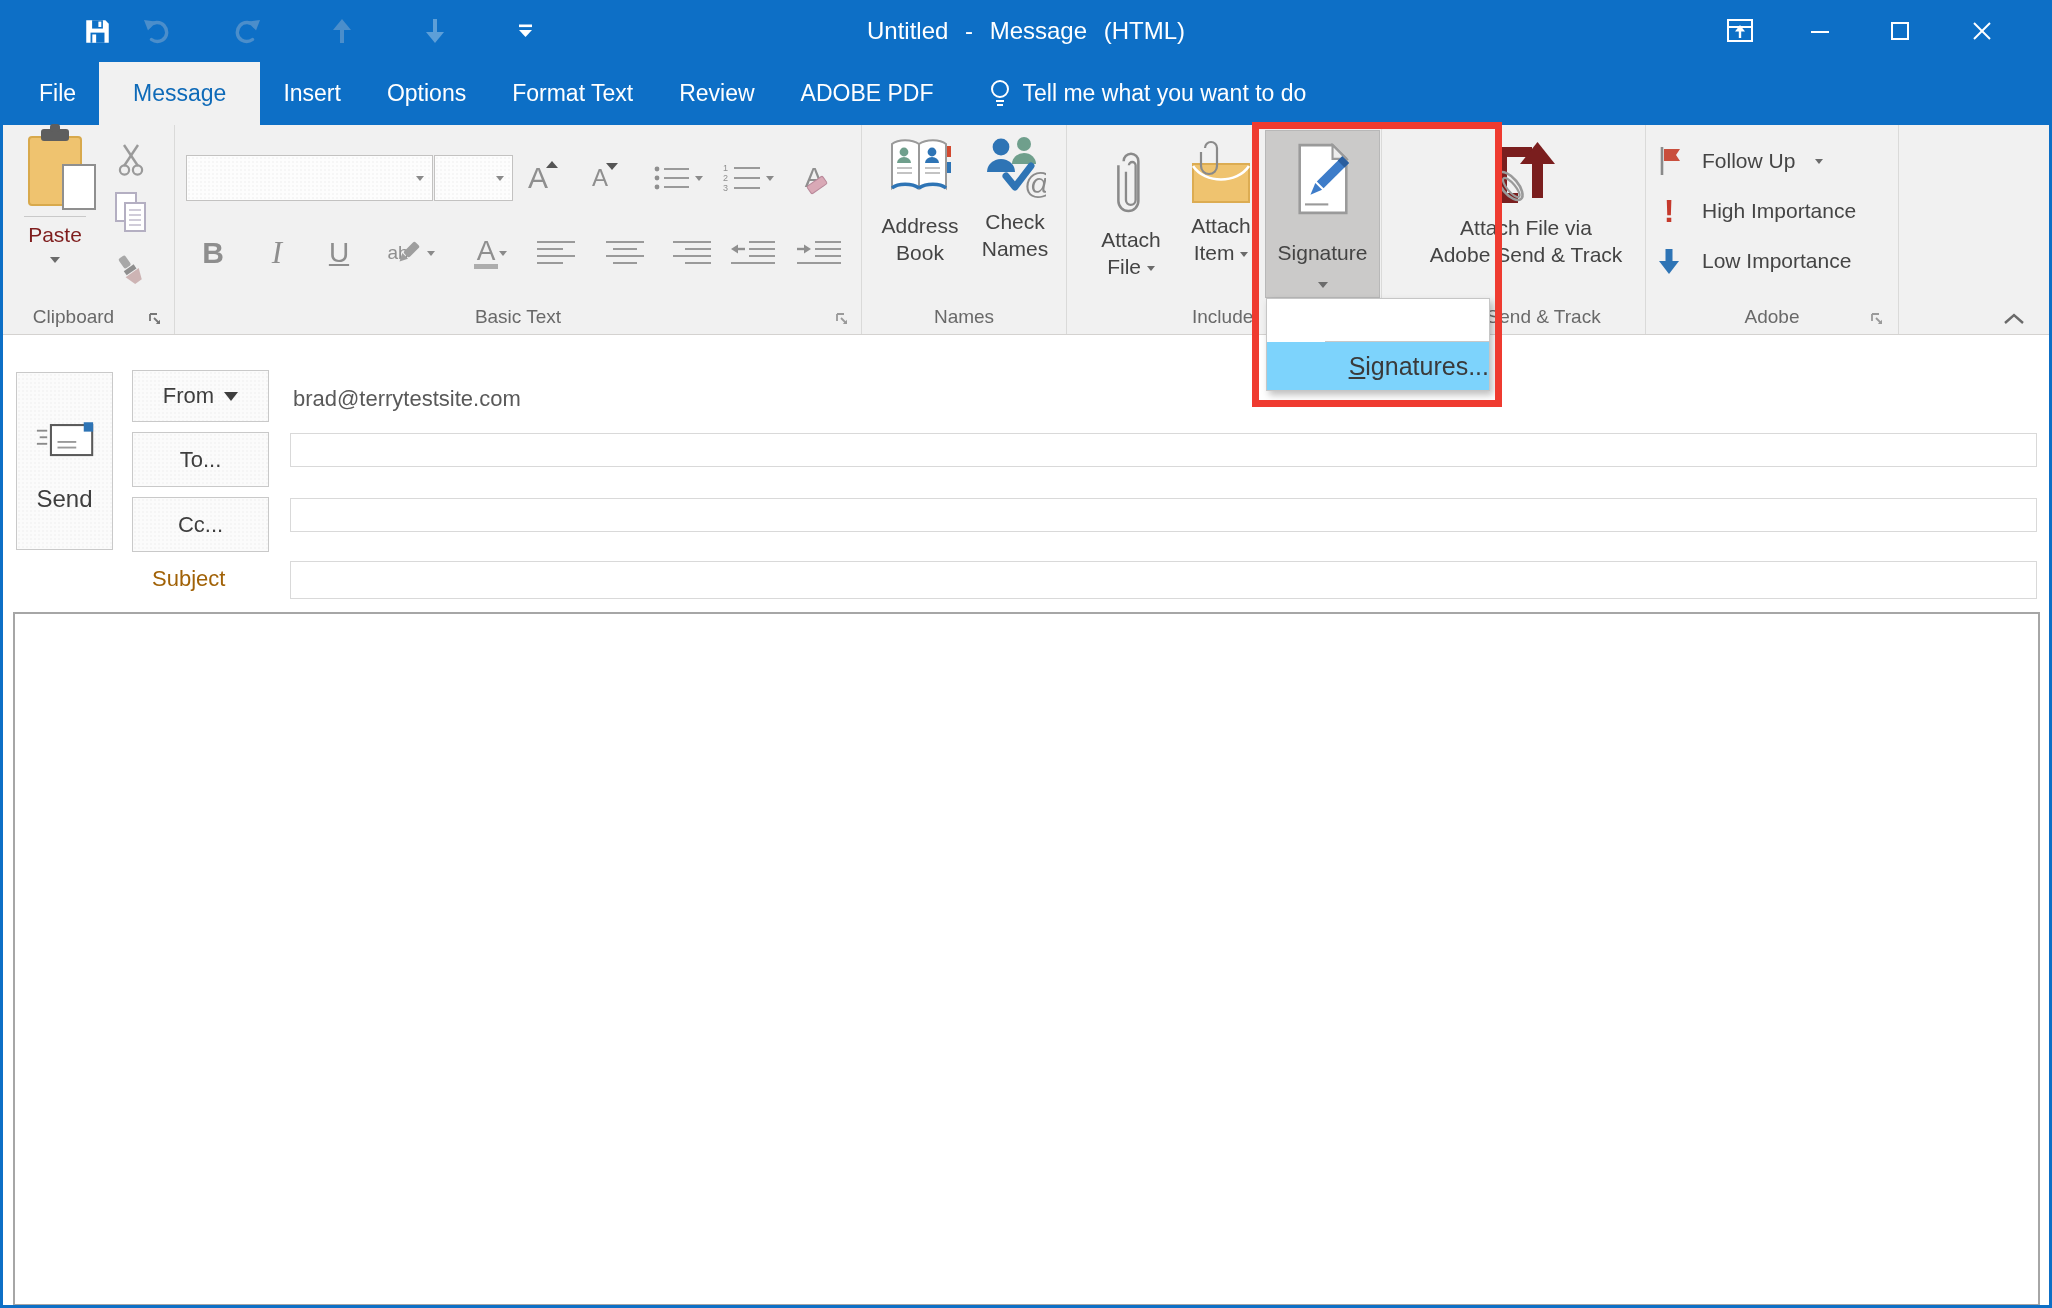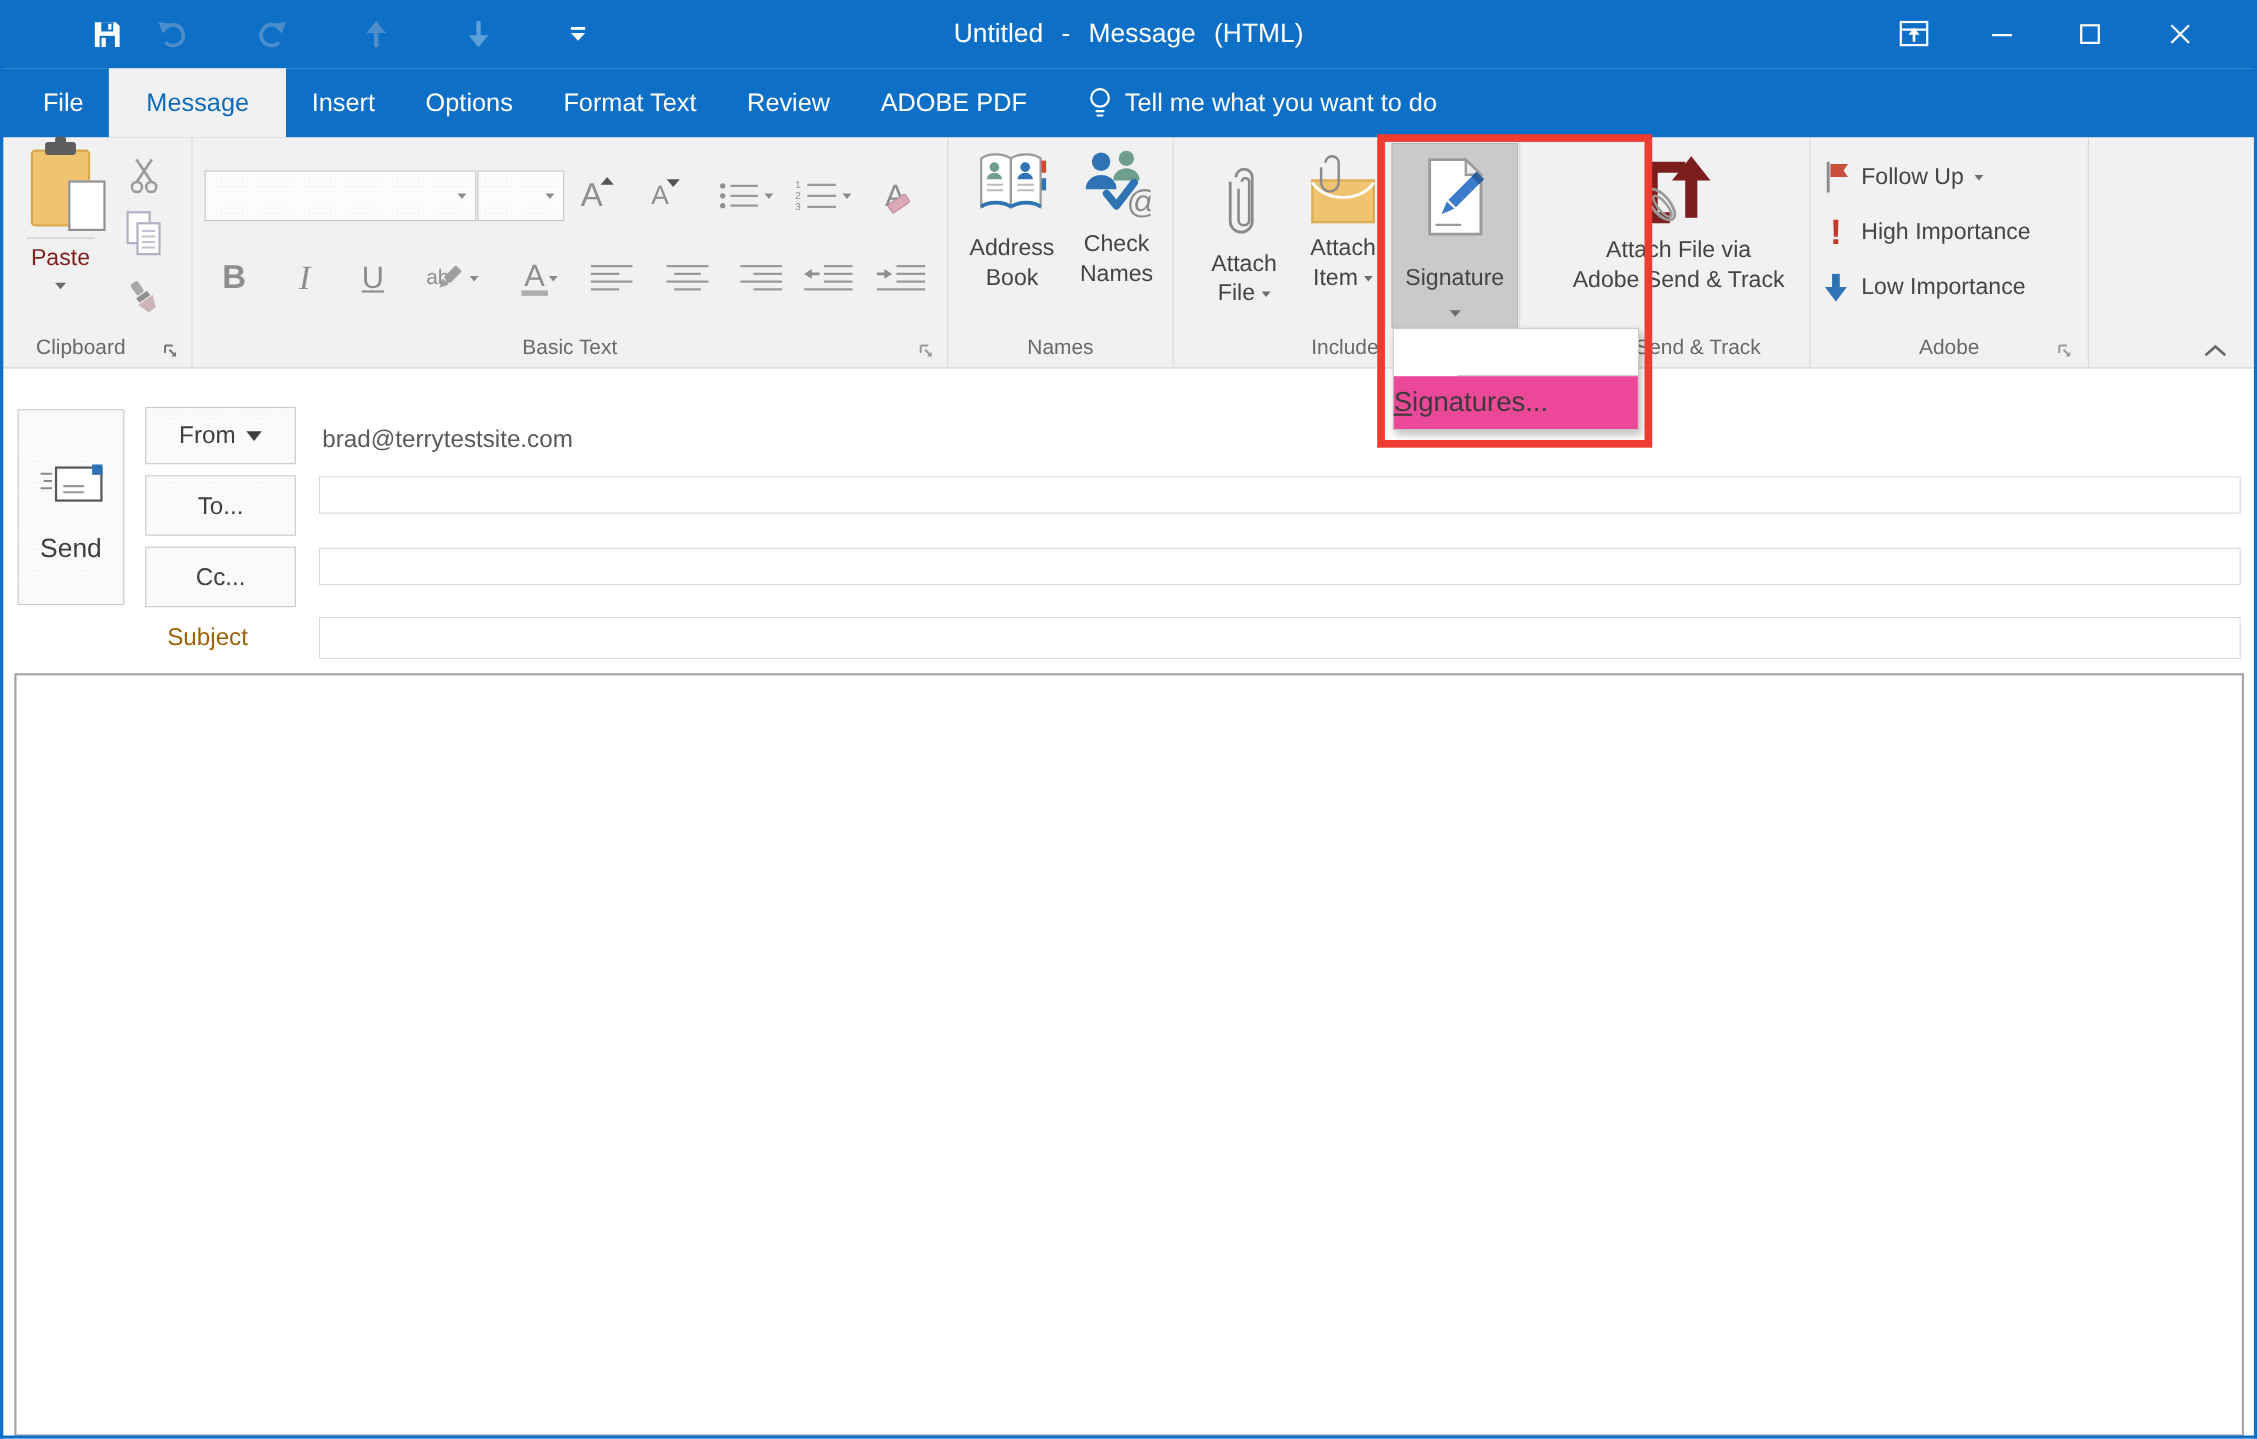--- a/index.html
+++ b/index.html
@@ -51,42 +51,42 @@
   .glyph-u { font-size:28px; text-decoration:underline; color:#8E8E8E; }
   .glyph-a { font-size:28px; color:#8F8F8F; }
   .growA { position:relative; font-size:30px; color:#8F8F8F; }
   .shrinkA { position:relative; font-size:24px; color:#8F8F8F; }
   .fc-bar { position:absolute; left:50%; transform:translateX(-50%); bottom:2px; width:24px; height:5px; background:#ADADAD; }
   .eraser { position:absolute; right:-4px; bottom:4px; width:20px; height:10px; background:#D9A9B6; border:1px solid #B9899A; transform:rotate(-35deg); border-radius:2px; }
 
   
   .sig-btn { background:#CBCAC9; border:1px solid #B8B8B8; }
   
-  .tagrow { position:absolute; left:10px; height:44px; display:flex; align-items:center; gap:10px; color:#454545; font-size:21px; white-space:nowrap; }
+  .tagrow { position:absolute; left:10px; height:44px; display:flex; align-items:center; gap:20px; color:#454545; font-size:21px; white-space:nowrap; }
   .excl { color:#C5392C; font-size:32px; font-weight:bold; width:26px; text-align:center; }
 
   .collapse-btn { position:absolute; right:26px; bottom:8px; }
 
   
   .hdr-btn { position:absolute; background:#FBFBFB; border:1px solid #C9C9C9; color:#3E3E3E; font-size:22px; display:flex; align-items:center; justify-content:center; gap:10px;
              background-image:radial-gradient(#00000006 1px, transparent 1px); background-size:4px 4px; }
   .hdr-input { position:absolute; background:#fff; border:1px solid #D9D9D9; }
   .send-btn { left:16px; top:372px; width:97px; height:178px; flex-direction:column; justify-content:flex-start; padding-top:48px; gap:24px; font-size:24px; }
   .from-caret { width:0; height:0; border-left:7px solid transparent; border-right:7px solid transparent; border-top:9px solid #3E3E3E; }
   .from-value { position:absolute; left:293px; top:386px; font-size:22px; color:#595959; }
   .subject-label { position:absolute; left:152px; top:566px; font-size:22px; color:#a16207; }
 
   
   .mailbody { position:absolute; left:13px; top:612px; width:2027px; height:694px; background:#fff; border:2px solid #A6A6A6; }
 
   
   .sig-menu { position:absolute; left:1266px; top:298px; width:224px; background:#fff; border:1px solid #C6C6C6; box-shadow:3px 4px 7px rgba(0,0,0,.25); z-index:30; }
   .sig-empty { height:42px; }
   .sig-sep { margin-left:58px; border-top:1px solid #C8C8C8; }
-  .sig-item { height:48px; line-height:48px; background:#ec4899; color:#3A3A3A; font-size:25px; text-align:left; }
+  .sig-item { height:48px; line-height:48px; background:#7dd3fc; color:#3A3A3A; font-size:25px; text-align:right; }
   .sig-item::first-letter { text-decoration:underline; }
 
   
   .red-rect { position:absolute; left:1252px; top:122px; width:250px; height:285px; border:7px solid #EF3B30; z-index:40; pointer-events:none; }
 
   svg { display:block; }
   .nowrap { white-space:nowrap; }
 </style>
 </head>
 <body>

